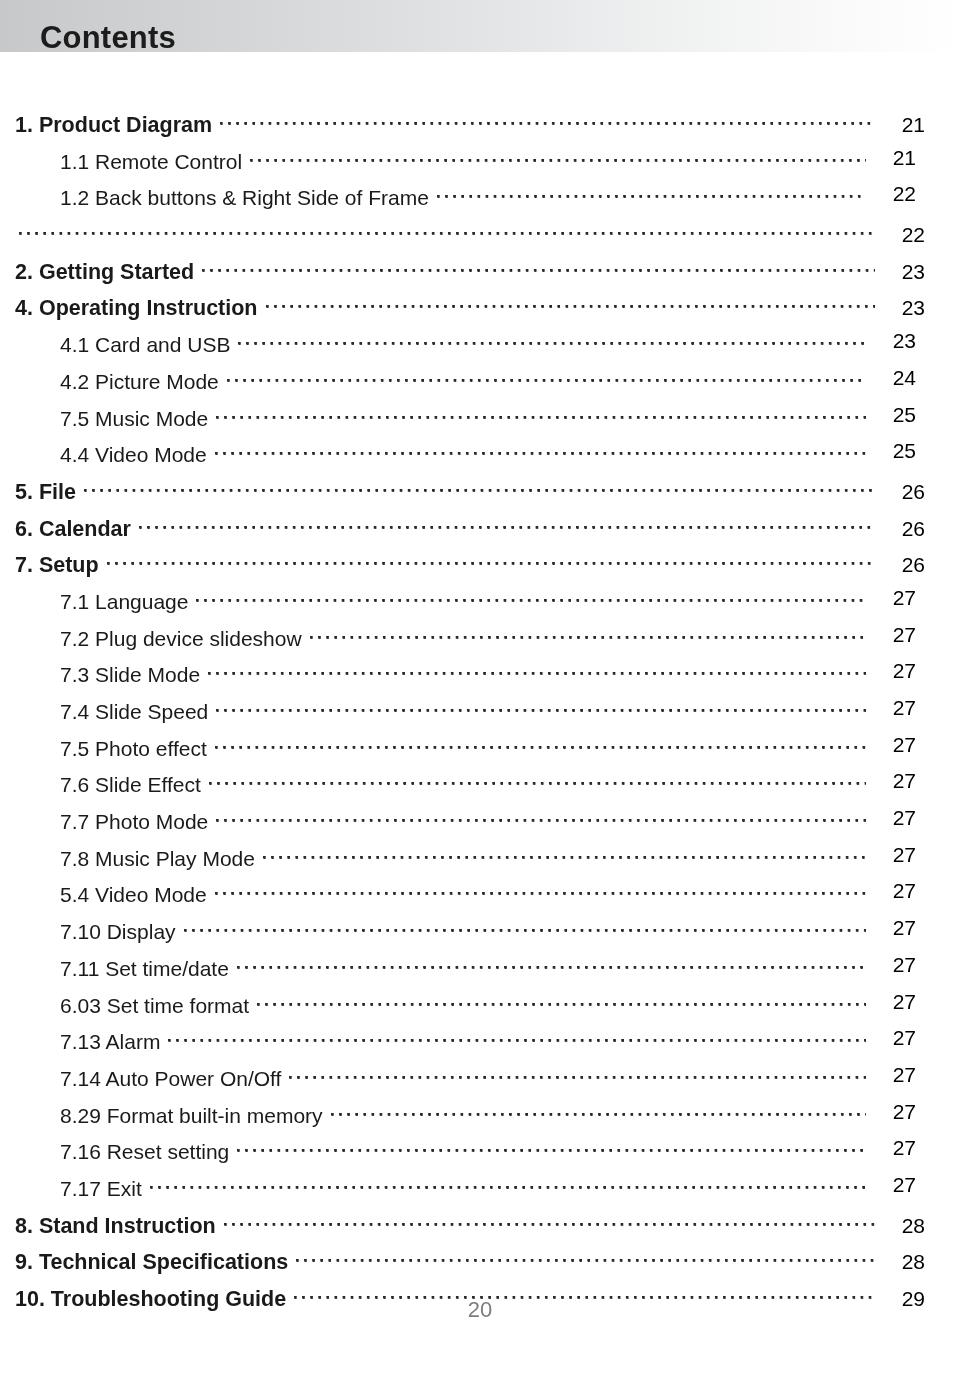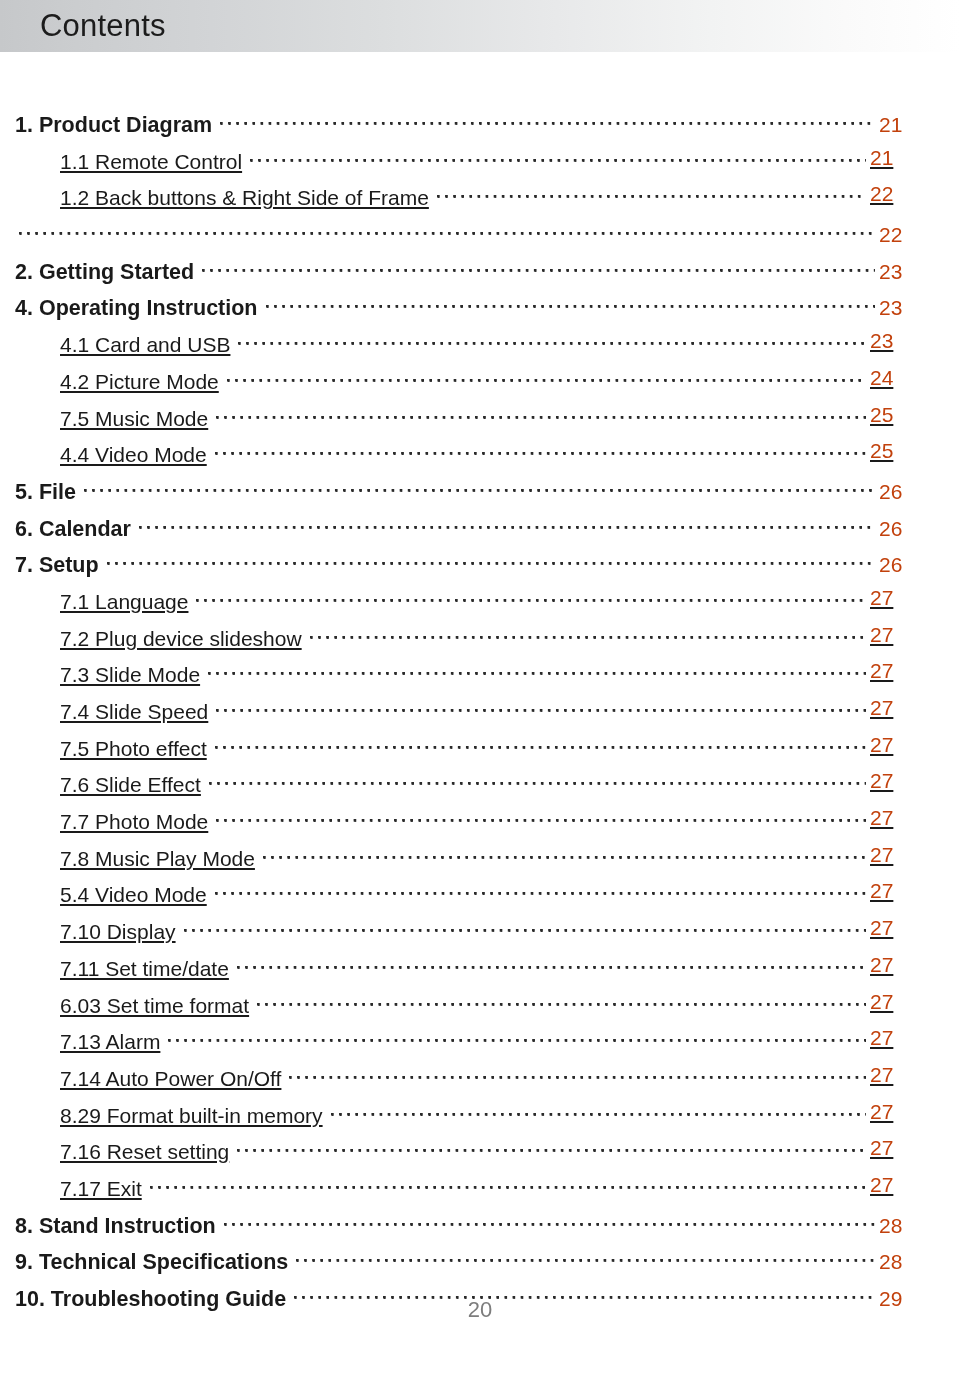--- a/index.html
+++ b/index.html
@@ -29,23 +29,23 @@
         #d2d4d6 22%,
         #dcdedf 40%,
         #e8e9ea 58%,
         #f2f3f3 74%,
         #fafafa 88%,
         #ffffff 100%);
   }
   .header-title {
     position: absolute;
     left: 40px;
-    top: 4px;
+    top: 16px;
     font-size: 31px;
-    font-weight: normal;
+    font-weight: bold;
     letter-spacing: 0.2px;
     color: #1c1c1c;
     line-height: 44px;
   }
 
   
   .toc {
     position: absolute;
     left: 0;
     top: 112px;
@@ -66,41 +66,42 @@
   }
   .lvl1 > .toc-label {
     font-weight: bold;
     font-size: 21.5px;
   }
   .lvl2 > .toc-label {
     font-weight: normal;
     font-size: 21px;
   }
   .lvl1 { padding-left: 15px; }
-  .lvl2 { padding-left: 60px; text-decoration: underline; }
+  .lvl2 { padding-left: 60px; }
 
   .dots {
     flex: 1 1 auto;
     overflow: hidden;
     height: 6px;
     position: relative;
     top: -4px;
     margin: 0 4px;
     background-image: radial-gradient(circle at 1.4px 1.4px, #2a2a2a 1.35px, rgba(0,0,0,0) 1.6px);
     background-size: 8.1px 6px;
     background-repeat: repeat-x;
     background-position: left center;
   }
   .toc-page {
     flex: 0 0 auto;
     font-size: 21px;
     font-weight: normal;
     line-height: 26px;
     width: 46px;
-    color: #c2410c;
+    text-align: right;
+    color: #000000;
   }
   .lvl1 > .toc-page { padding-right: 35px; }
   .lvl2 > .toc-page { padding-right: 44px; }
 
   
   .lvl2 > .toc-page { position: relative; top: -4px; }
 
   
   .footer-page {
     position: absolute;

